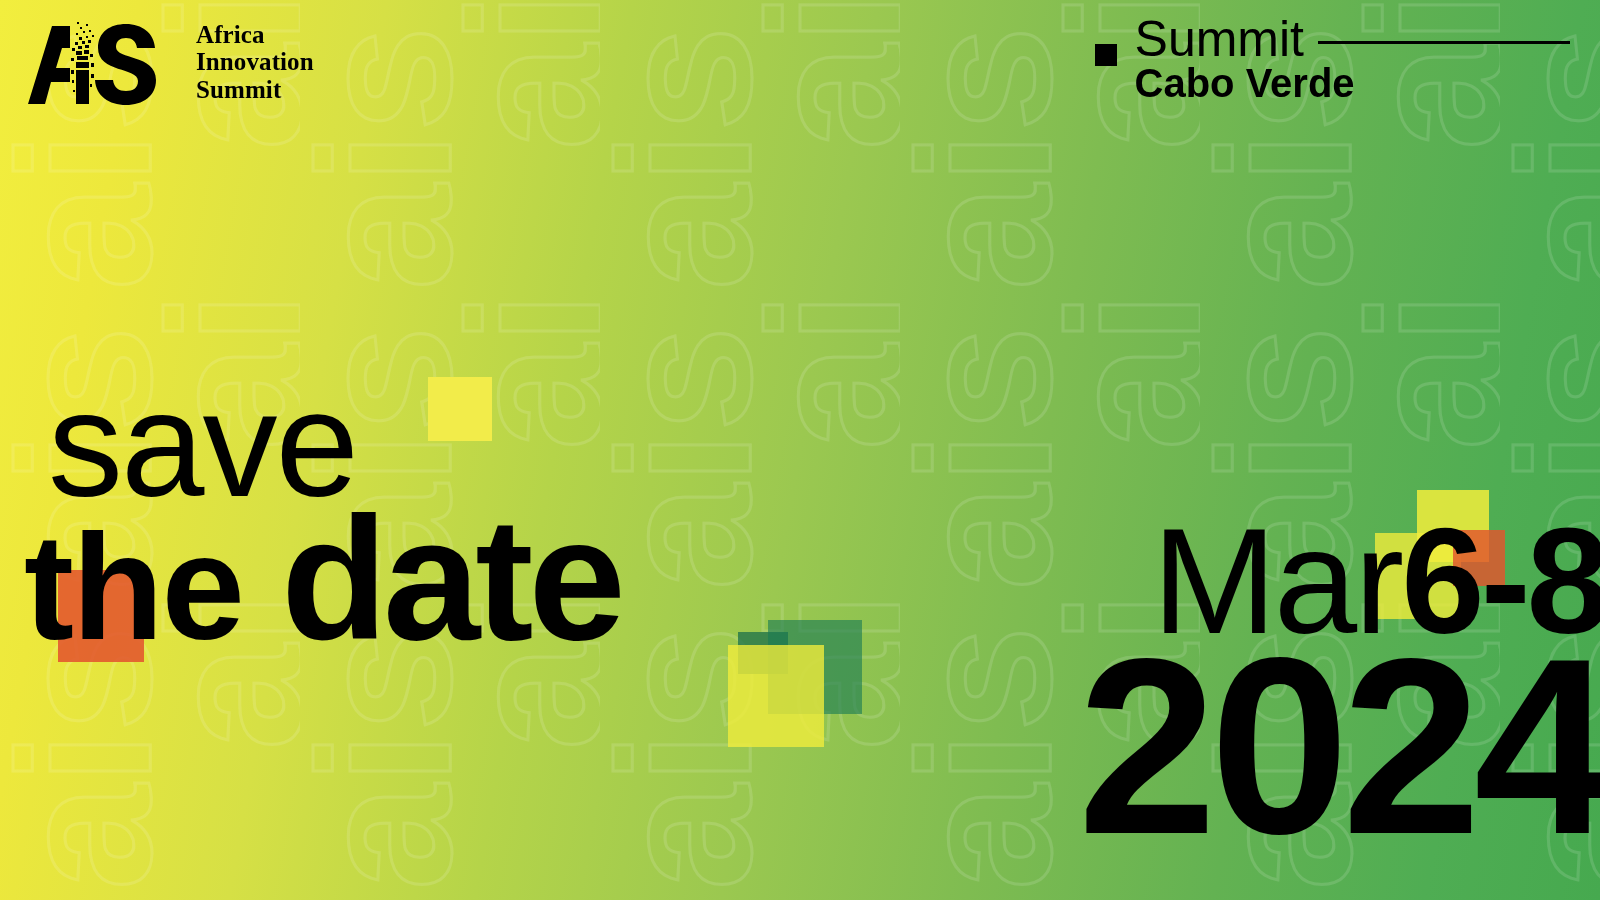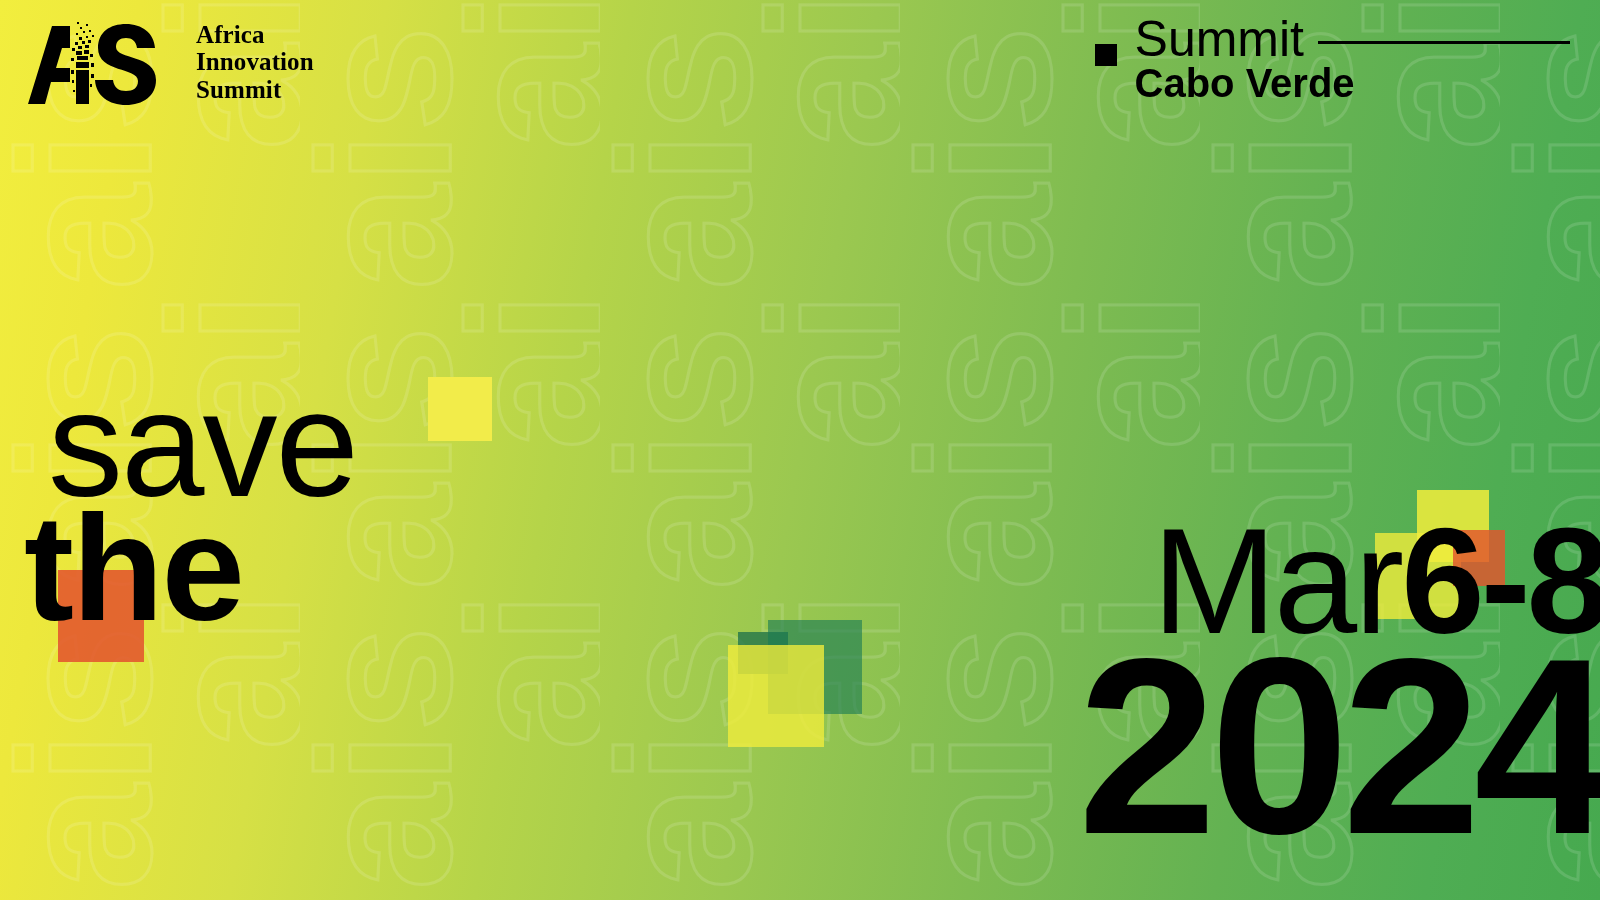--- a/index.html
+++ b/index.html
@@ -188,20 +188,21 @@
       </div>
       <span id="loc-country">Cabo Verde</span>
     </div>
   </div>
 
 
   <div id="std">
     <div id="std-save">save</div>
     <div id="std-row2">
       <span id="std-the">the</span>
+      <span id="std-date">date</span>
     </div>
   </div>
 
   <div class="sq sq-y2-nov"></div>
   <div class="sq sq-y1-nov"></div>
   <div class="sq sq-o-nov"></div>
 
   <div id="datewrap">
     <div id="date-row">
       <span id="date-mon">Mar</span>

